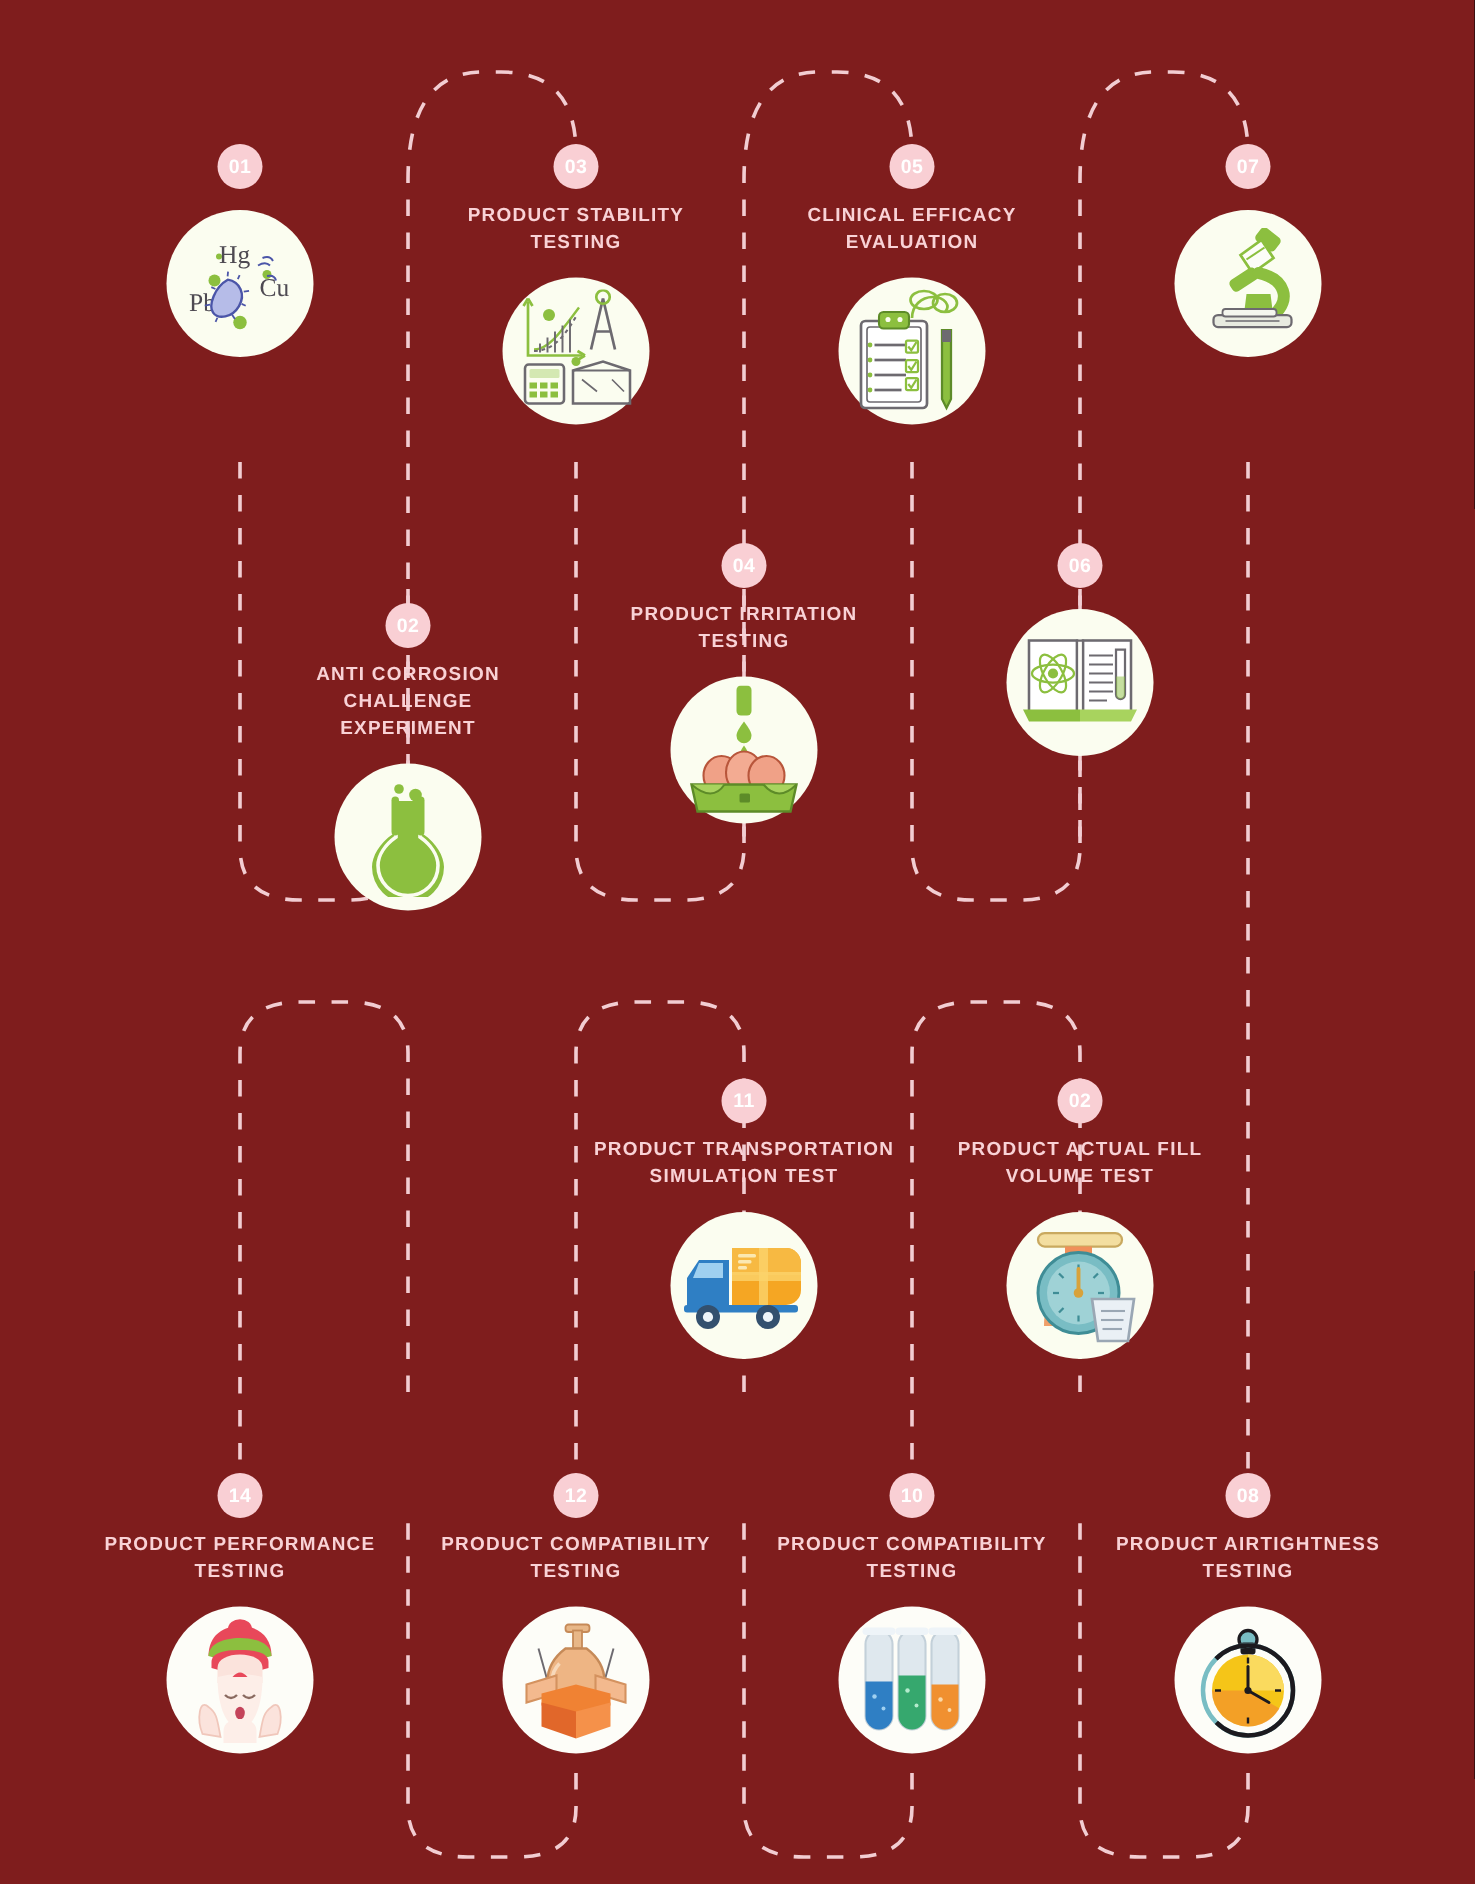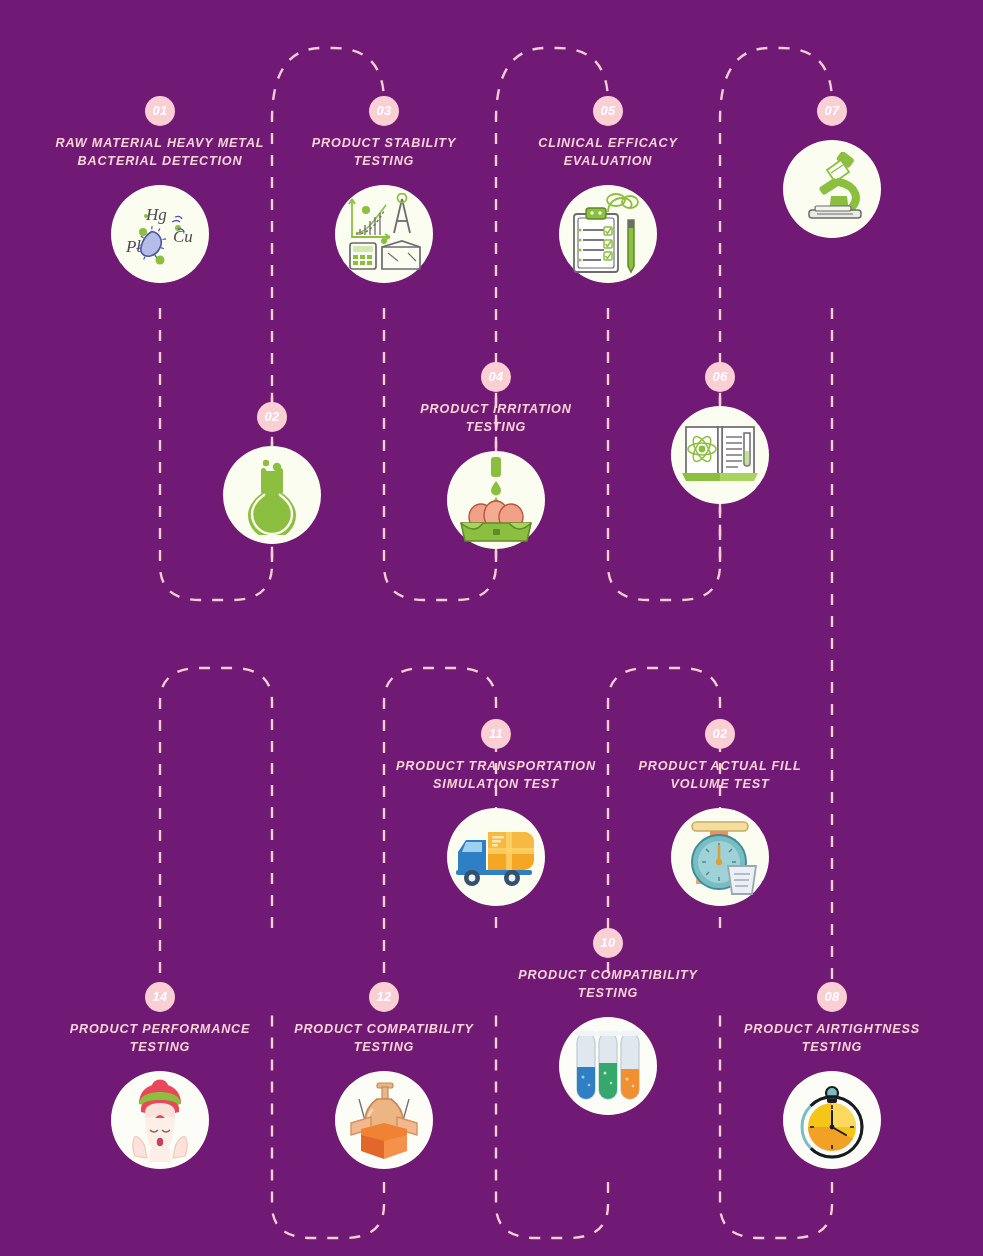--- a/index.html
+++ b/index.html
@@ -6,23 +6,22 @@
   * { box-sizing: border-box; }
   html, body {
     margin: 0; padding: 0;
     background: #0a0708;
     font-family: "Liberation Sans", sans-serif;
   }
   #stage {
     position: relative;
     width: 983px;
     height: 1256px;
-    background: #701a75;
+    background: #7f1d1d;
     overflow: hidden;
-    font-style: italic;
   }
   #paths {
     position: absolute; left: 0; top: 0;
     width: 983px; height: 1256px;
     pointer-events: none;
   }
   .node {
     position: absolute;
     width: 210px;
     text-align: center;
@@ -95,22 +94,20 @@
       <path d="M496,928 L496,702 Q496,668 456,668 L424,668 Q384,668 384,702 L384,982"></path>
 
       <path d="M384,1182 L384,1205 Q384,1238 344,1238 L312,1238 Q272,1238 272,1205 L272,1013"></path>
 
       <path d="M272,928 L272,702 Q272,668 232,668 L200,668 Q160,668 160,702 L160,982"></path>
     </g>
   </svg>
 
   <div class="node" style="left:55px; top:96px;">
     <div class="badge">01</div>
-    <div class="label">RAW MATERIAL HEAVY METAL
-BACTERIAL DETECTION</div>
     <div class="iconwrap cream">
       <svg width="88" height="88" viewBox="0 0 88 88">
         <circle cx="27" cy="42" r="4" fill="#8cbf3f"></circle>
         <circle cx="62" cy="38" r="3" fill="#8cbf3f"></circle>
         <circle cx="44" cy="70" r="4.5" fill="#8cbf3f"></circle>
         <circle cx="30" cy="26" r="2" fill="#8cbf3f"></circle>
         <g fill="#4e4a52" font-family="'Liberation Serif',serif" font-size="17">
           <text x="30" y="30">Hg</text>
           <text x="57" y="52">Cu</text>
           <text x="10" y="62">Pb</text>
@@ -132,20 +129,22 @@
           <path d="M56,32 q5,-3 8,0"></path>
             <path d="M59,27 q5,-2 7,2"></path>
             <path d="M62,39 q5,-1 6,3"></path>
         </g>
       </svg>
     </div>
   </div>
 
   <div class="node" style="left:167px; top:362px;margin-top:40px;">
     <div class="badge">02</div>
+    <div class="label">ANTI CORROSION CHALLENGE
+EXPERIMENT</div>
     <div class="iconwrap cream">
       <svg width="72" height="80" viewBox="0 0 72 80">
         <circle cx="30" cy="8" r="3.2" fill="#8cbf3f"></circle>
         <circle cx="41" cy="12" r="4.2" fill="#8cbf3f"></circle>
         <path d="M26,16 L26,38 C17,44 12,53 12,60 A24,24 0 0 0 60,60 C60,53 55,44 46,38 L46,16" fill="#8cbf3f"></path>
         <path d="M28,18 L28,40 C21,45 16,52 16,59 A20,20 0 0 0 56,59 C56,52 51,45 44,40 L44,18" fill="none" stroke="#fbfdf0" stroke-width="2.4"></path>
         <rect x="25" y="13" width="5" height="26" rx="2.5" fill="#8cbf3f"></rect>
         <rect x="42" y="13" width="5" height="26" rx="2.5" fill="#8cbf3f"></rect>
       </svg>
     </div>
@@ -357,21 +356,21 @@
         <path d="M50,48 L78,48 L74,76 L54,76 Z" fill="#eaf0f5" stroke="#9aa7b4" stroke-width="1.8"></path>
         <g stroke="#9aa7b4" stroke-width="1.4">
           <path d="M56,56 L72,56"></path>
             <path d="M56,62 L71,62"></path>
             <path d="M57,68 L70,68"></path>
         </g>
       </svg>
     </div>
   </div>
 
-  <div class="node" style="left:503px; top:928px;">
+  <div class="node" style="left:503px; top:982px;">
     <div class="badge">10</div>
     <div class="label">PRODUCT COMPATIBILITY
 TESTING</div>
     <div class="iconwrap white">
       <svg width="78" height="78" viewBox="0 0 78 78">
         <g>
           <rect x="8" y="6" width="18" height="66" rx="9" fill="#dfe8ee" stroke="#c3d0d9" stroke-width="1.4"></rect>
           <path d="M8,40 L26,40 L26,63 A9,9 0 0 1 8,63 Z" fill="#2f7fc4"></path>
           <circle cx="14" cy="50" r="1.5" fill="#9fd0f0"></circle>
             <circle cx="20" cy="58" r="1.3" fill="#9fd0f0"></circle>

